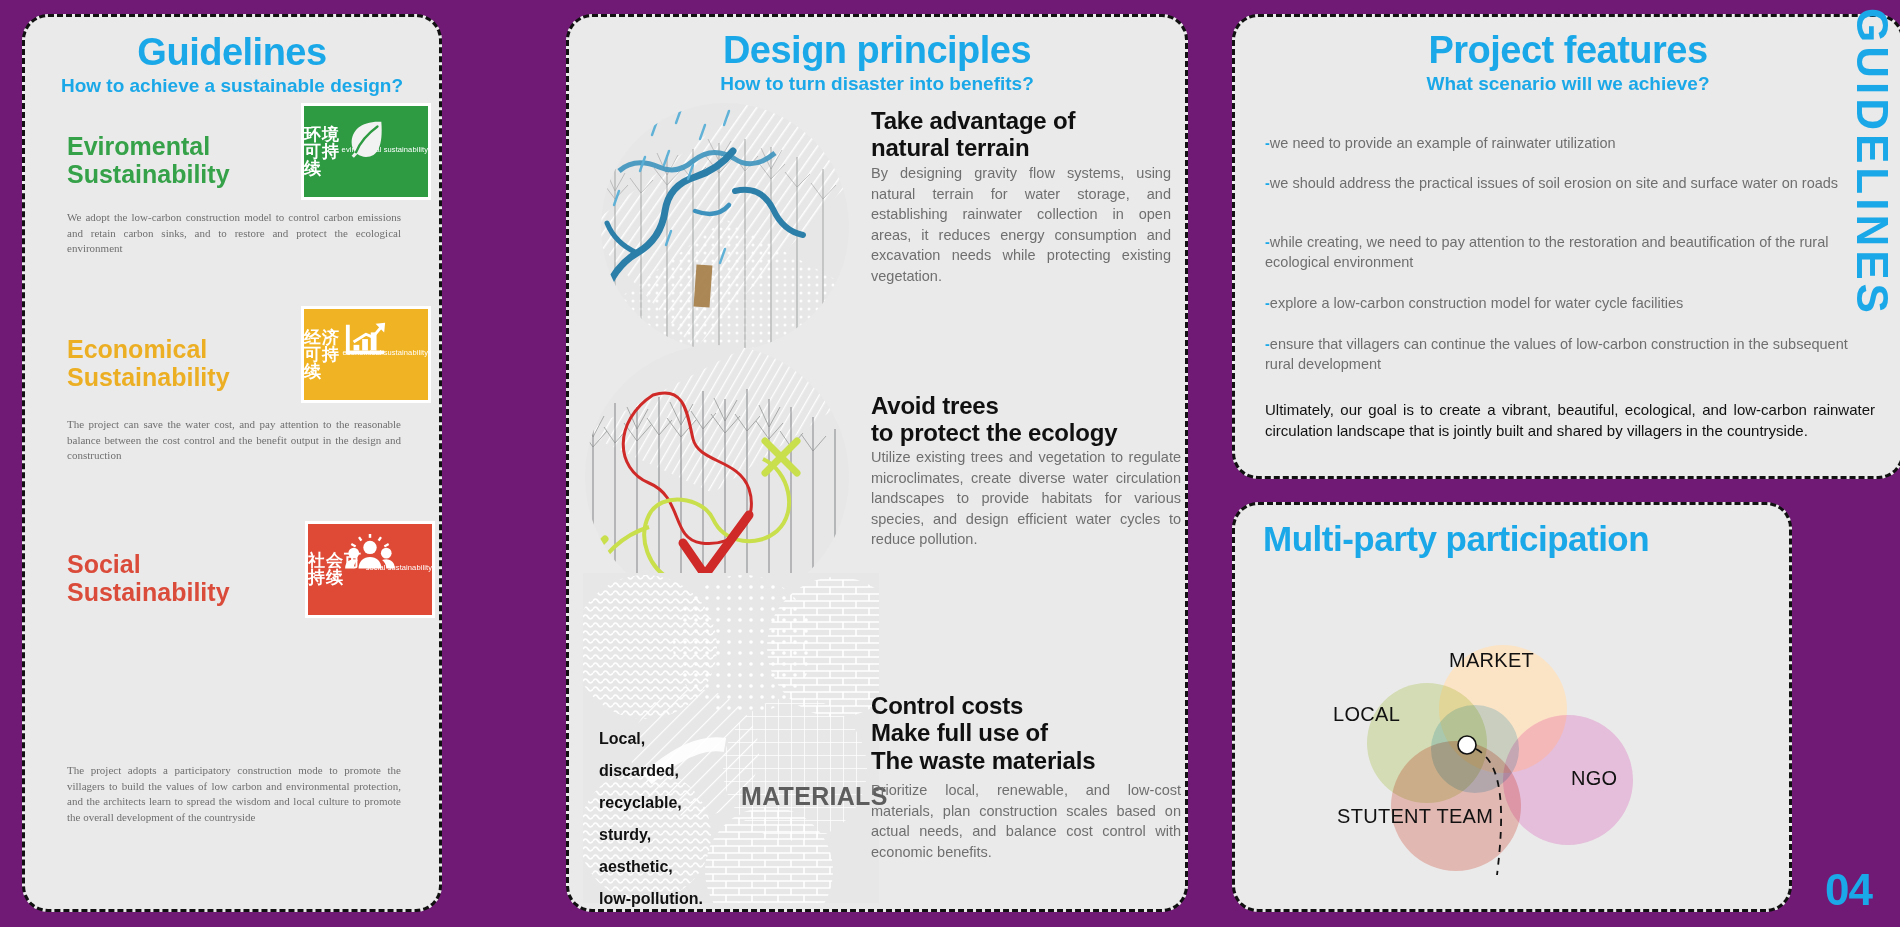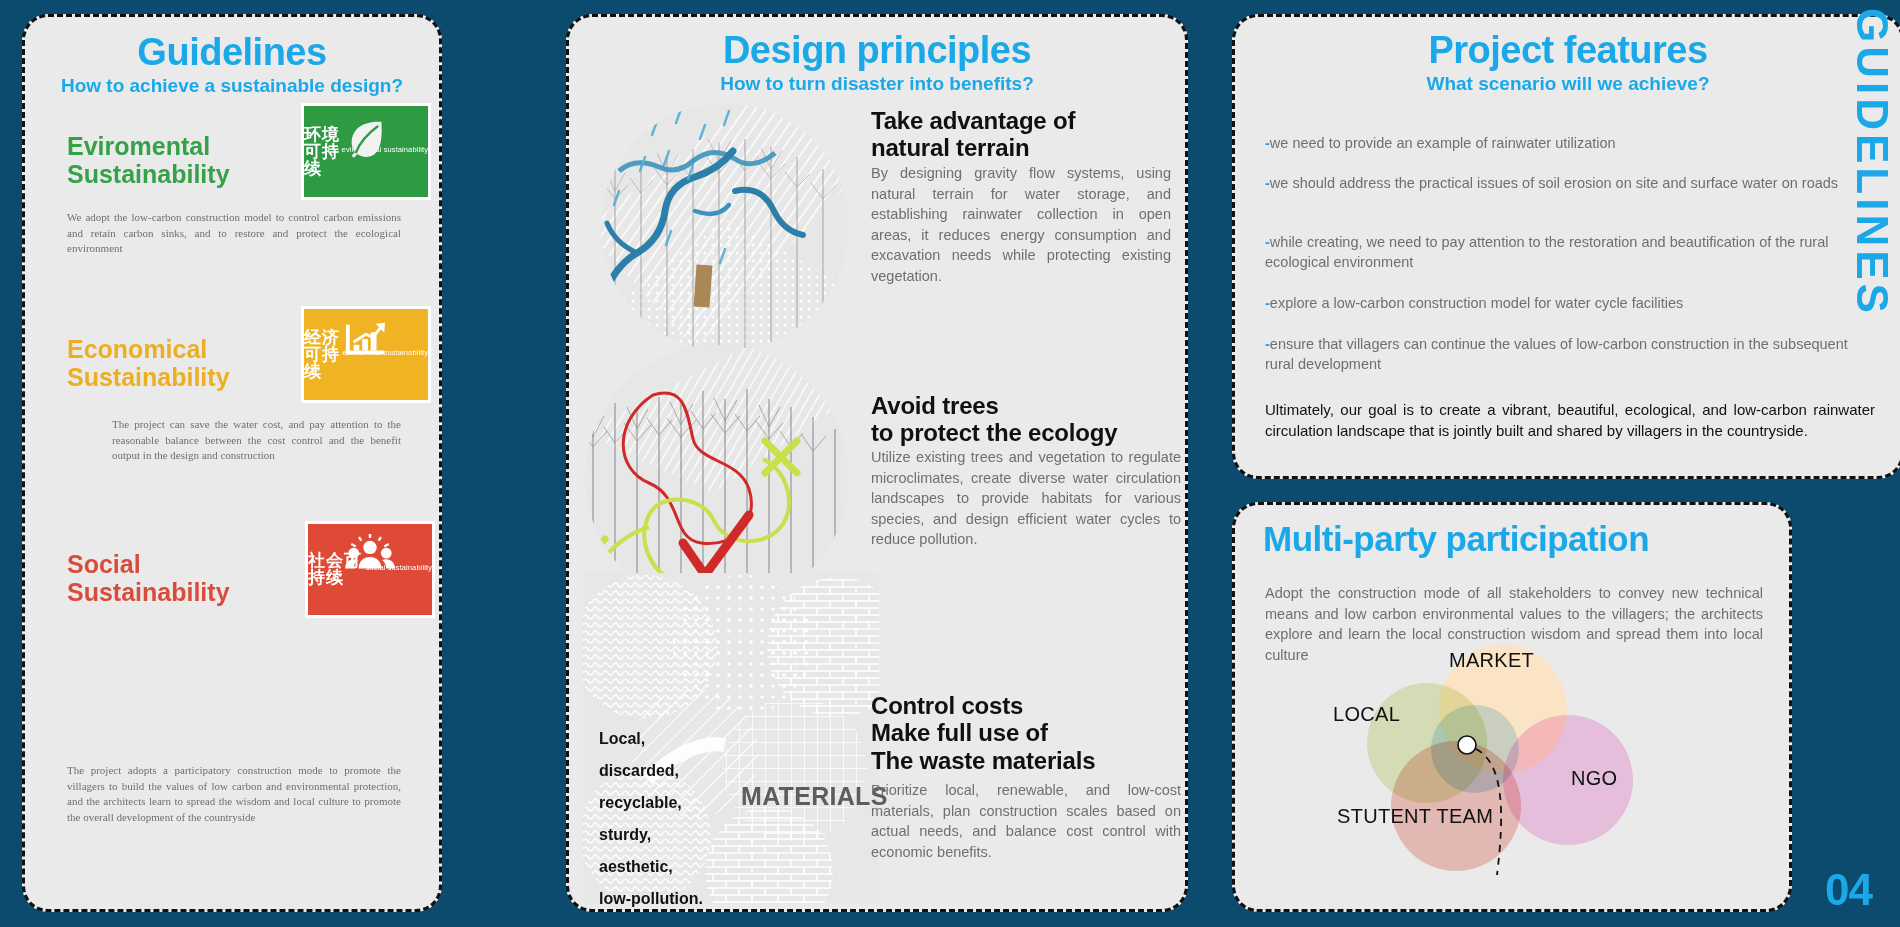--- a/index.html
+++ b/index.html
@@ -3,21 +3,21 @@
 <meta charset="utf-8">
 <title>Guidelines Poster Board 04</title>
 <style>
   * { box-sizing: border-box; margin: 0; padding: 0; }
   html, body {
     width: 1900px; height: 927px;
     background: #ffffff;
     font-family: "Liberation Sans", sans-serif;
     overflow: hidden;
   }
-  .board { position: relative; width: 1900px; height: 927px; background: #0c4a6e; }
+  .board { position: relative; width: 1900px; height: 927px; background: #701a75; }
 
   
   .card {
     position: absolute;
     background: #eaeaea;
     border: 3px dashed #111;
     border-radius: 26px;
   }
   .card-inner { position: relative; width: 100%; height: 100%; overflow: hidden; border-radius: 22px; }
 
@@ -230,21 +230,21 @@
             </svg>
           </div>
           <div class="badge-cn">经济可持续</div>
           <div class="badge-en">economical sustainability</div>
         </div>
       </div>
       <div class="pillar-title eco" style="top:318px;">
         <span>Economical</span><br>
         <span>Sustainability</span>
       </div>
-      <div class="body-par" style="top:400px;margin-left:45px;">The project can save the water cost, and pay attention to the reasonable balance between the cost control and the benefit output in the design and construction</div>
+      <div class="body-par" style="top:400px;">The project can save the water cost, and pay attention to the reasonable balance between the cost control and the benefit output in the design and construction</div>
 
       <div class="badge red" style="left:280px; top:504px;">
         <div class="badge-in">
           <div class="badge-glyph">
             <svg width="52" height="44" viewBox="0 0 54 46" aria-hidden="true">
               <g fill="#fff">
                 <path d="M27 4 L27 0" stroke="#fff" stroke-width="2.6"></path>
                 <path d="M18 7 L15.5 3.2" stroke="#fff" stroke-width="2.4"></path>
                 <path d="M36 7 L38.5 3.2" stroke="#fff" stroke-width="2.4"></path>
                 <path d="M12 13 L7.5 10.5" stroke="#fff" stroke-width="2.4"></path>
@@ -467,21 +467,20 @@
       <div class="bullet" style="top:317px;">
         <span class="dash">-</span><span>ensure that villagers can continue the values of low-carbon construction in the subsequent rural development</span>
       </div>
       <div class="concl" style="top:382px;">Ultimately, our goal is to create a vibrant, beautiful, ecological, and low-carbon rainwater circulation landscape that is jointly built and shared by villagers in the countryside.</div>
     </div>
   </div>
 
   <div class="card" id="col-multi">
     <div class="card-inner">
       <div class="h-title" style="margin-top:16px; font-size:35px; text-align:left; padding-left:28px;">Multi-party participation</div>
-      <div class="multi-par">Adopt the construction mode of all stakeholders to convey new technical means and low carbon environmental values to the villagers; the architects explore and learn the local construction wisdom and spread them into local culture</div>
 
       <div class="venn">
         <div class="vcirc" style="left:112px; top:0px;   width:128px; height:128px; background:#FBE3C6;"></div>
         <div class="vcirc" style="left:40px;  top:38px;  width:120px; height:120px; background:#E6F0C4; mix-blend-mode:multiply;"></div>
         <div class="vcirc" style="left:176px; top:70px;  width:130px; height:130px; background:#F9CFEE; mix-blend-mode:multiply;"></div>
         <div class="vcirc" style="left:64px;  top:96px;  width:130px; height:130px; background:#F6C9C2; mix-blend-mode:multiply;"></div>
         <div class="vcirc" style="left:104px; top:60px;  width:88px;  height:88px;  background:#CCE8F6; mix-blend-mode:multiply;"></div>
 
         <svg style="position:absolute; left:0; top:0;" width="380" height="230" aria-hidden="true">
           <circle cx="140" cy="100" r="9" fill="#ffffff" stroke="#111" stroke-width="1.6"></circle>

